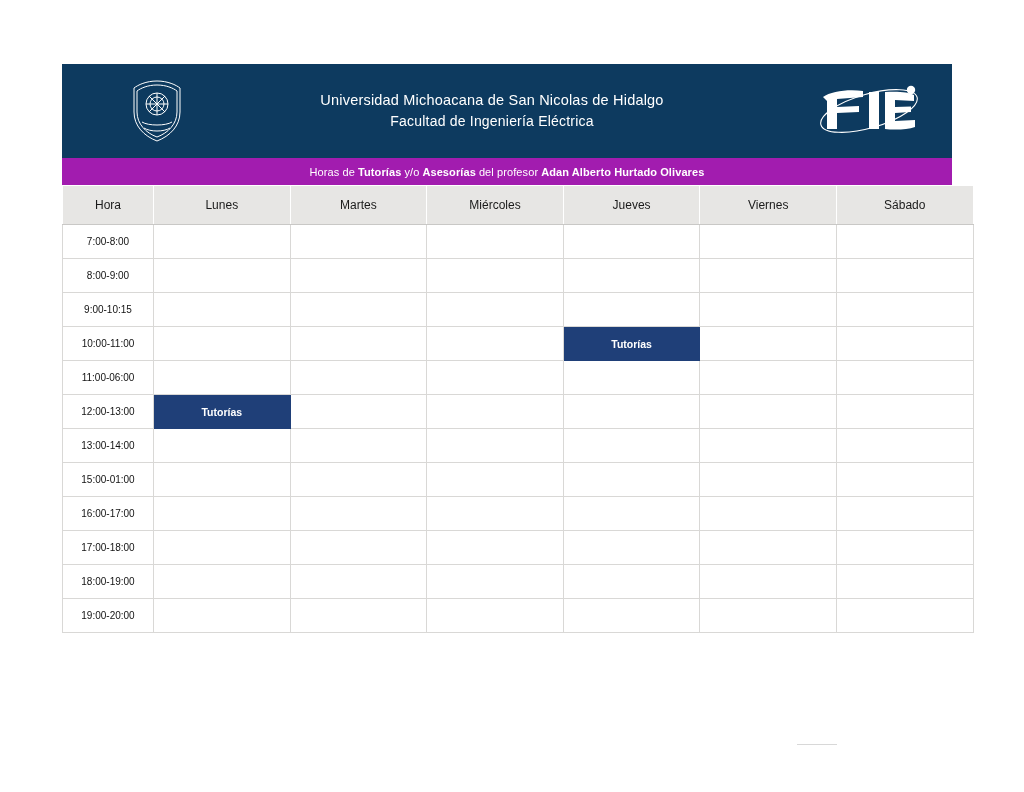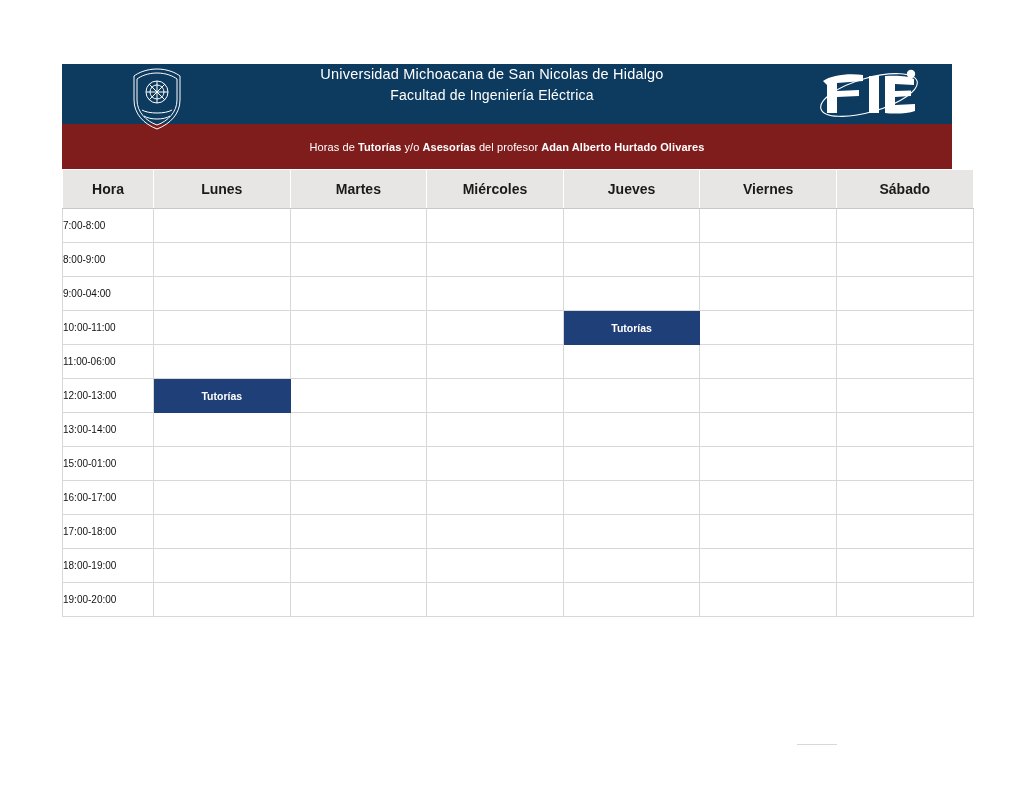--- a/index.html
+++ b/index.html
@@ -24,23 +24,23 @@
   .schedule {
     position: absolute;
     left: 62px;
     top: 64px;
     width: 890px;
   }
 
   
   .header-band {
     background: #0d3a5f;
-    height: 60px;
+    height: 94px;
     display: flex;
-    align-items: flex-start;
+    align-items: center;
     position: relative;
   }
   .crest {
     width: 70px;
     height: 70px;
     margin-left: 60px;
     flex: 0 0 auto;
     display: flex;
     align-items: center;
     justify-content: center;
@@ -67,22 +67,22 @@
     margin-right: 30px;
     flex: 0 0 auto;
     display: flex;
     align-items: center;
     justify-content: center;
   }
   .fie-logo svg { display: block; }
 
   
   .subtitle-band {
-    background: #7f1d1d;
-    height: 45px;
+    background: #a21caf;
+    height: 27px;
     display: flex;
     align-items: center;
     justify-content: center;
     color: #ffffff;
     font-size: 11px;
     letter-spacing: 0.1px;
   }
   .subtitle-band .b { font-weight: bold; }
   .subtitle-band span { margin: 0 1.5px; }
 
@@ -90,39 +90,39 @@
   table.grid {
     border-collapse: collapse;
     width: 890px;
     table-layout: fixed;
   }
   table.grid th {
     background: #e7e6e4;
     border: 1px solid #ffffff;
     border-bottom: 1px solid #c9c8c6;
     height: 36px;
-    font-size: 14px;
-    font-weight: bold;
+    font-size: 12px;
+    font-weight: normal;
     color: #1a1a1a;
     text-align: center;
     vertical-align: middle;
   }
   table.grid th.col-hora { width: 88px; }
   table.grid th.col-day  { width: 133.6px; }
 
   table.grid td {
     border: 1px solid #d9d8d6;
     height: 33px;
     font-size: 10px;
     color: #1a1a1a;
     vertical-align: middle;
     padding: 0;
   }
   table.grid td.hora {
-    text-align: left;
+    text-align: center;
     width: 88px;
     font-size: 10px;
     color: #111111;
   }
   table.grid td.slot {
     background: #ffffff;
   }
   table.grid td.slot.busy {
     background: #1f3f78;
     color: #ffffff;
@@ -218,21 +218,21 @@
           <tr>
             <td class="hora">8:00-9:00</td>
             <td class="slot"></td>
             <td class="slot"></td>
             <td class="slot"></td>
             <td class="slot"></td>
             <td class="slot"></td>
             <td class="slot"></td>
           </tr>
           <tr>
-            <td class="hora">9:00-04:00</td>
+            <td class="hora">9:00-10:15</td>
             <td class="slot"></td>
             <td class="slot"></td>
             <td class="slot"></td>
             <td class="slot"></td>
             <td class="slot"></td>
             <td class="slot"></td>
           </tr>
           <tr>
             <td class="hora">10:00-11:00</td>
             <td class="slot"></td>

